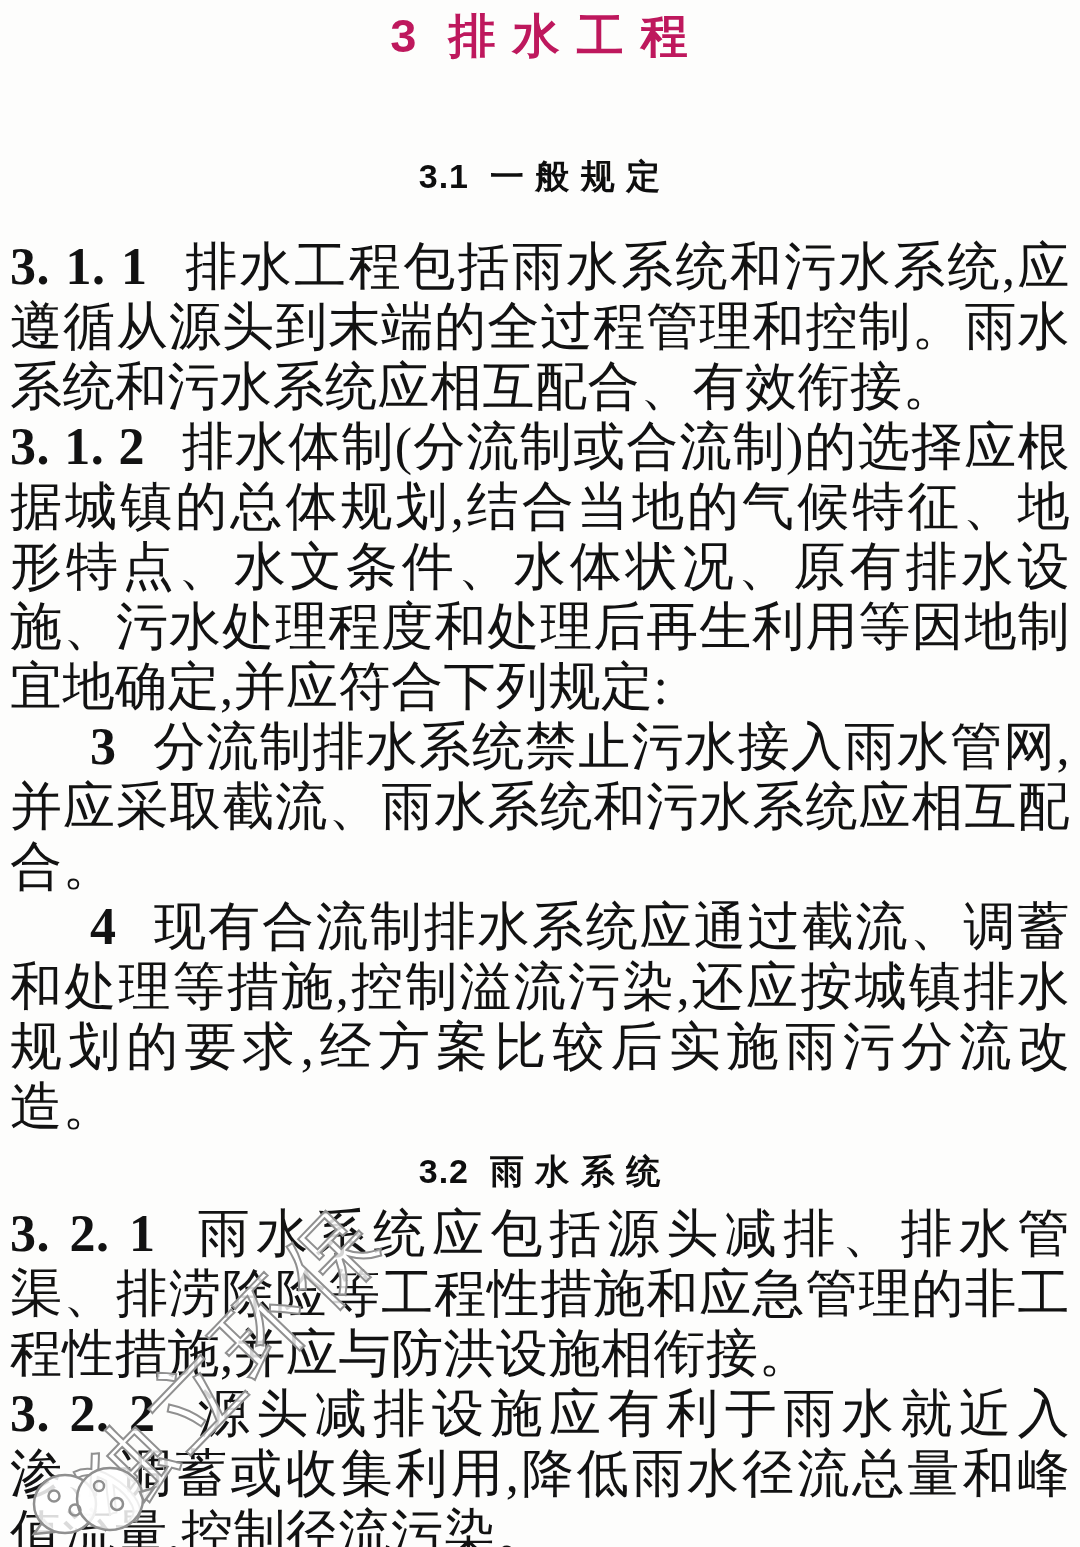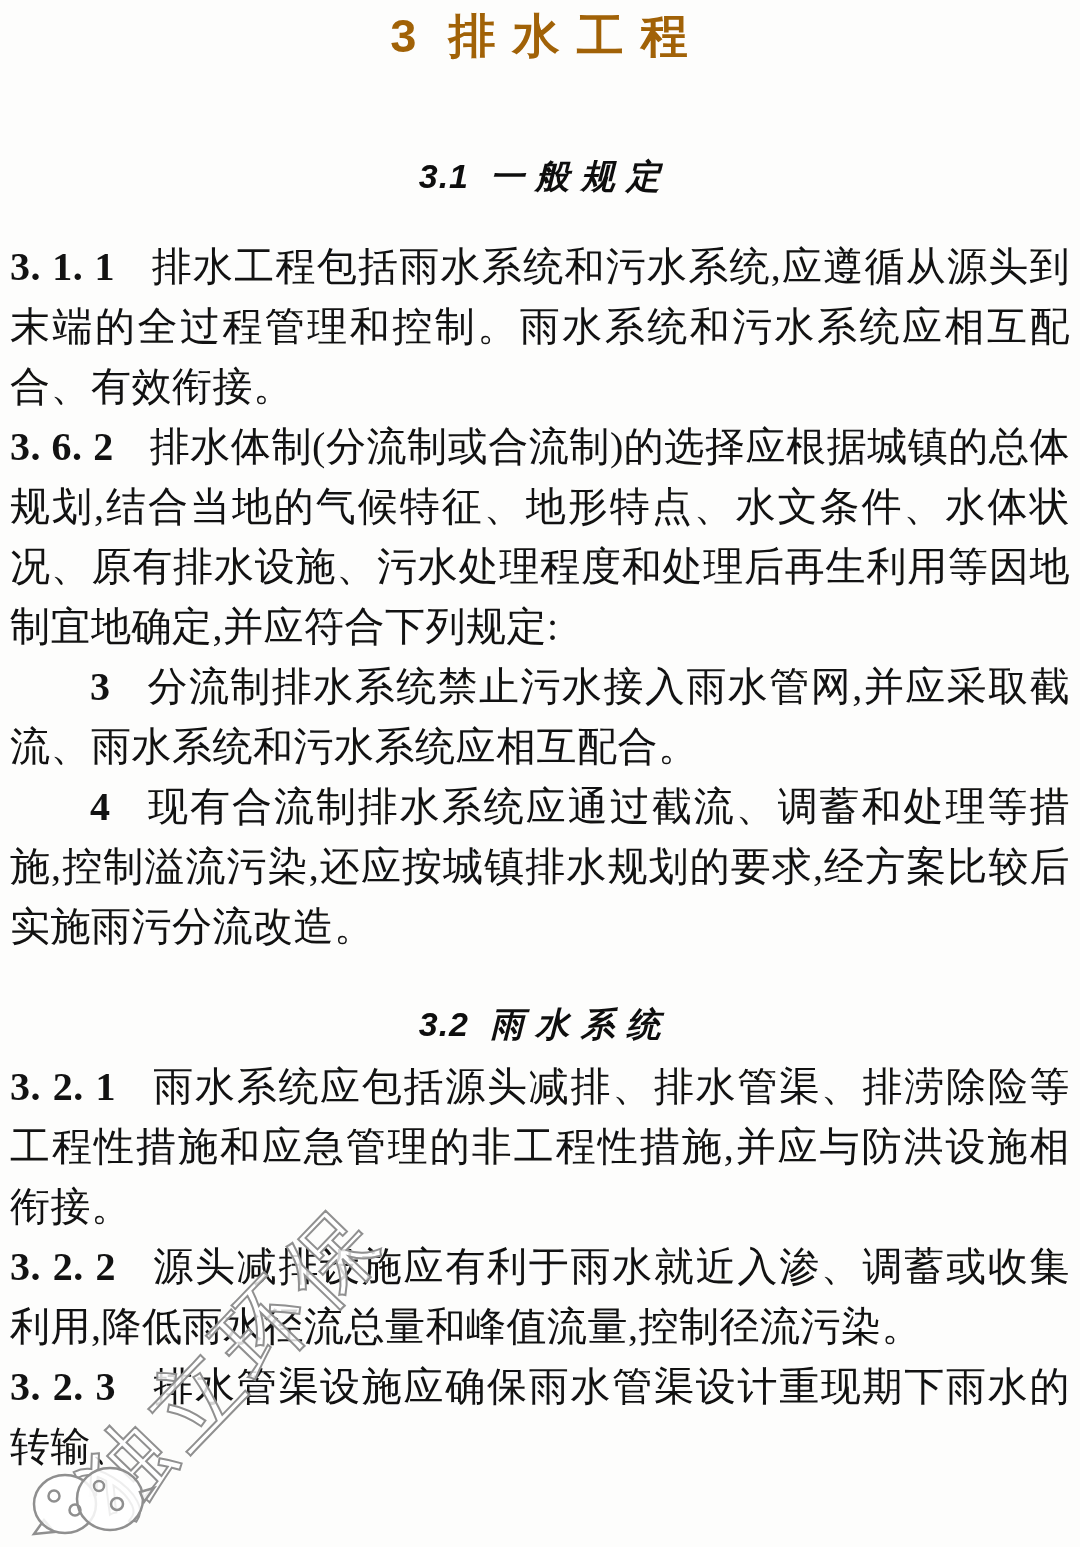--- a/index.html
+++ b/index.html
@@ -18,39 +18,38 @@
   }
   .chapter-title {
     margin: 0;
     font-family: "Liberation Sans", "DejaVu Sans", sans-serif;
     font-weight: 700;
     font-size: 47px;
     line-height: 1.2;
     text-align: center;
     white-space: pre-wrap;
     letter-spacing: 2px;
-    color: #a16207;
+    color: #be185d;
   }
   .sec-heading {
     margin: 0;
     font-family: "Liberation Sans", "DejaVu Sans", sans-serif;
     font-weight: 700;
     font-size: 34px;
     line-height: 1.2;
     text-align: center;
     white-space: pre-wrap;
     letter-spacing: 1px;
     color: #0e0e0e;
-    font-style: italic;
   }
   .gap-after-title { margin-top: 92px; }
-  .gap-before-sec2 { margin-top: 47px; }
+  .gap-before-sec2 { margin-top: 14px; }
   .clause, .item {
     margin: 0;
-    font-size: 40px;
+    font-size: 52px;
     line-height: 60px;
     text-align: justify;
     text-justify: inter-character;
     letter-spacing: 0.5px;
     color: #121212;
   }
   .first-clause-s1 { margin-top: 40px; }
   .first-clause-s2 { margin-top: 12px; }
   .clabel {
     font-weight: 700;
@@ -81,21 +80,21 @@
 <body>
 
 <div class="page">
 
   <h1 class="chapter-title">3  排 水 工 程</h1>
 
   <h2 class="sec-heading gap-after-title">3.1  一 般 规 定</h2>
 
   <p class="clause first-clause-s1"><span class="clabel">3. 1. 1</span><span>排水工程包括雨水系统和污水系统,应遵循从源头到末端的全过程管理和控制。雨水系统和污水系统应相互配合、有效衔接。</span></p>
 
-  <p class="clause"><span class="clabel">3. 6. 2</span><span>排水体制(分流制或合流制)的选择应根据城镇的总体规划,结合当地的气候特征、地形特点、水文条件、水体状况、原有排水设施、污水处理程度和处理后再生利用等因地制宜地确定,并应符合下列规定:</span></p>
+  <p class="clause"><span class="clabel">3. 1. 2</span><span>排水体制(分流制或合流制)的选择应根据城镇的总体规划,结合当地的气候特征、地形特点、水文条件、水体状况、原有排水设施、污水处理程度和处理后再生利用等因地制宜地确定,并应符合下列规定:</span></p>
 
 
 
   <p class="item"><span class="inum">3</span><span>分流制排水系统禁止污水接入雨水管网,并应采取截流、雨水系统和污水系统应相互配合。</span></p>
 
   <p class="item"><span class="inum">4</span><span>现有合流制排水系统应通过截流、调蓄和处理等措施,控制溢流污染,还应按城镇排水规划的要求,经方案比较后实施雨污分流改造。</span></p>
 
   <h2 class="sec-heading gap-before-sec2">3.2  雨 水 系 统</h2>
 
   <p class="clause first-clause-s2"><span class="clabel">3. 2. 1</span><span>雨水系统应包括源头减排、排水管渠、排涝除险等工程性措施和应急管理的非工程性措施,并应与防洪设施相衔接。</span></p>

